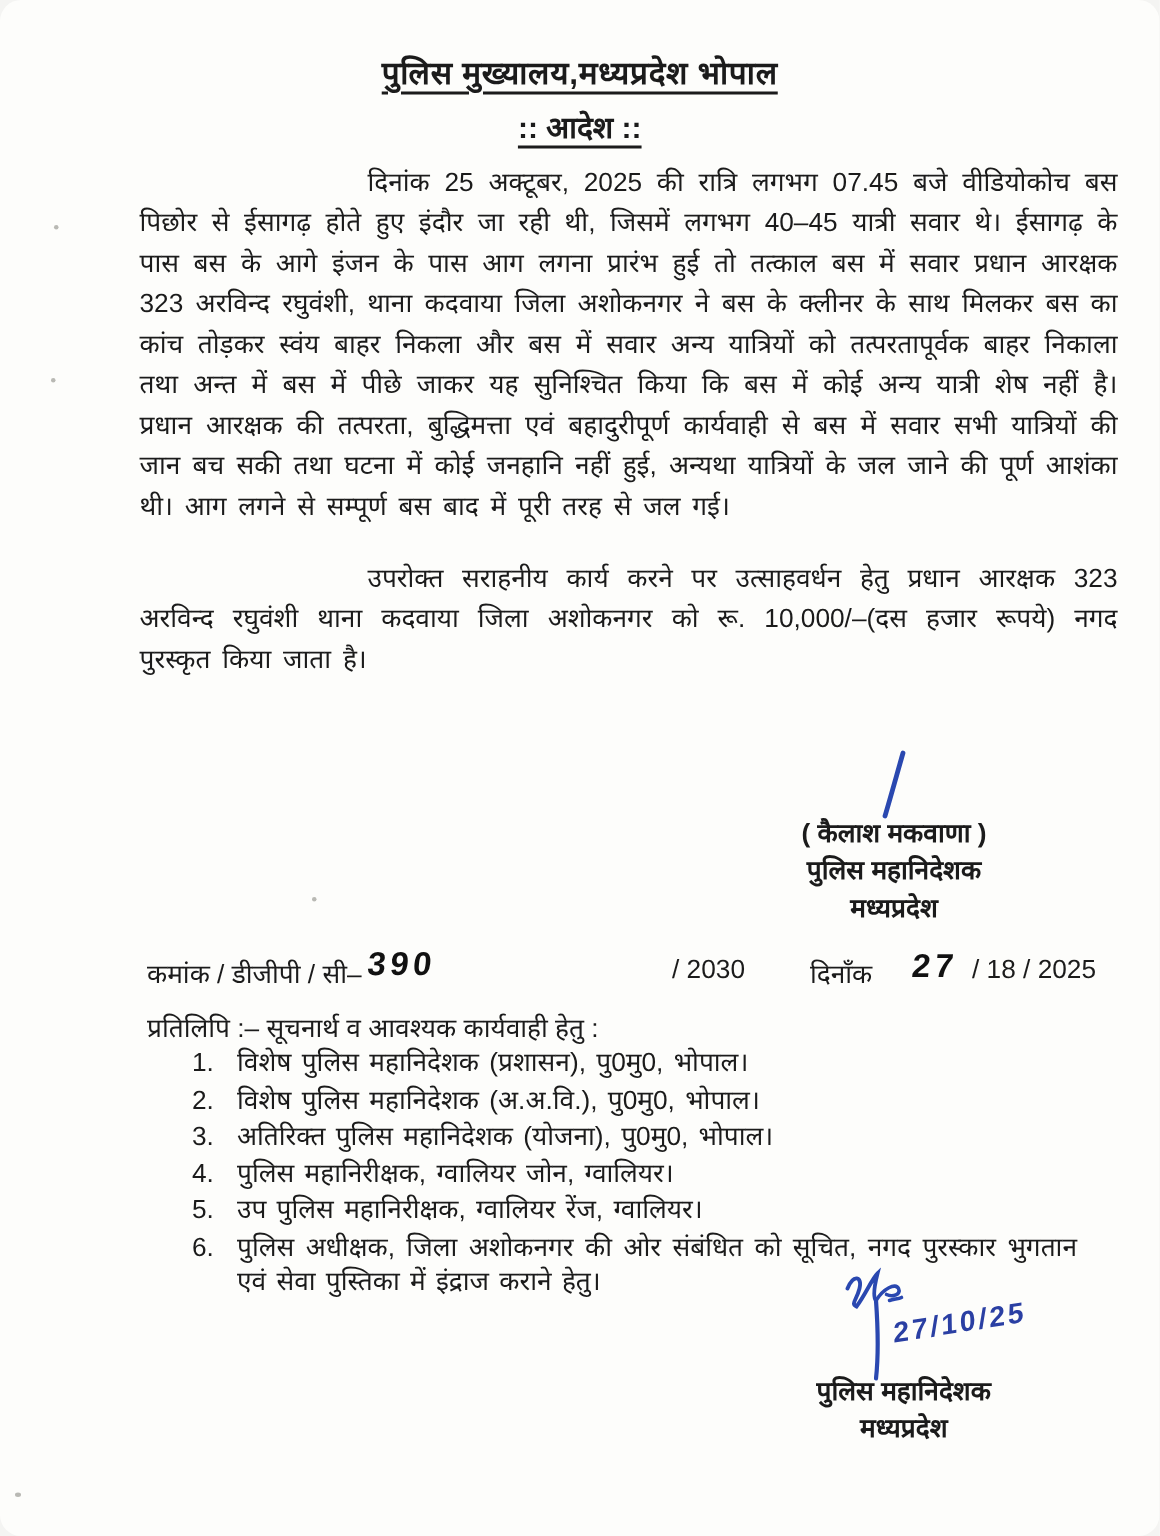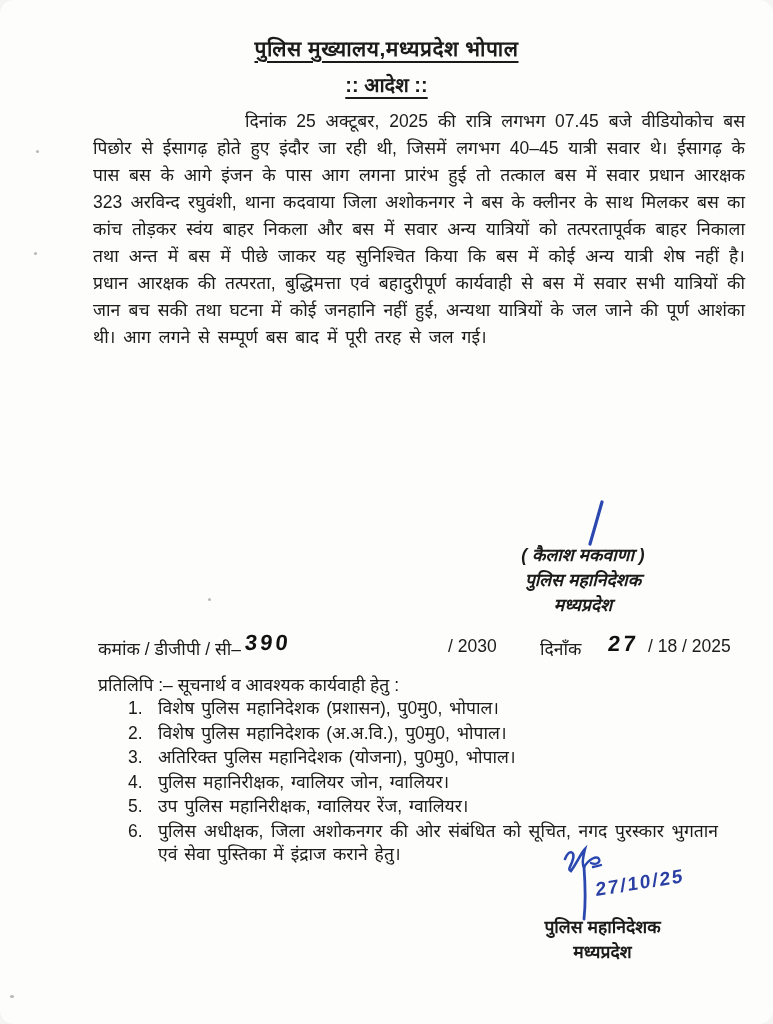--- a/index.html
+++ b/index.html
@@ -54,21 +54,21 @@
   .para-1 .indent, .para-2 .indent { display: inline-block; width: 152px; }
   .para-2 { top: 372px; }
 
   .sign-block {
     position: absolute;
     text-align: center;
     font-size: 17.5px;
     line-height: 25px;
     font-weight: bold;
   }
-  .sign-top { top: 543px; left: 477px; width: 212px; font-style: italic; }
+  .sign-top { top: 543px; left: 490px; width: 212px; }
   .sign-bottom { top: 915px; left: 500px; width: 205px; font-weight: bold; }
 
   .stroke-top { position: absolute; top: 498px; left: 578px; }
   .flourish-bottom { position: absolute; top: 845px; left: 555px; }
 
   .hand {
     font-weight: bold;
     transform: skewX(-6deg);
     display: inline-block;
     letter-spacing: 3px;
@@ -112,20 +112,21 @@
 
   <div class="doc-header">
     <div class="doc-title">पुलिस मुख्यालय,मध्यप्रदेश भोपाल</div>
     <div class="order-heading">
       <span>:: आदेश ::</span>
     </div>
   </div>
 
   <div class="body-text para-1"><span class="indent"></span><span>दिनांक 25 अक्टूबर, 2025 की रात्रि लगभग 07.45 बजे वीडियोकोच बस पिछोर से ईसागढ़ होते हुए इंदौर जा रही थी, जिसमें लगभग 40–45 यात्री सवार थे। ईसागढ़ के पास बस के आगे इंजन के पास आग लगना प्रारंभ हुई तो तत्काल बस में सवार प्रधान आरक्षक 323 अरविन्द रघुवंशी, थाना कदवाया जिला अशोकनगर ने बस के क्लीनर के साथ मिलकर बस का कांच तोड़कर स्वंय बाहर निकला और बस में सवार अन्य यात्रियों को तत्परतापूर्वक बाहर निकाला तथा अन्त में बस में पीछे जाकर यह सुनिश्चित किया कि बस में कोई अन्य यात्री शेष नहीं है। प्रधान आरक्षक की तत्परता, बुद्धिमत्ता एवं बहादुरीपूर्ण कार्यवाही से बस में सवार सभी यात्रियों की जान बच सकी तथा घटना में कोई जनहानि नहीं हुई, अन्यथा यात्रियों के जल जाने की पूर्ण आशंका थी। आग लगने से सम्पूर्ण बस बाद में पूरी तरह से जल गई।</span></div>
 
+  <div class="body-text para-2"><span class="indent"></span><span>उपरोक्त सराहनीय कार्य करने पर उत्साहवर्धन हेतु प्रधान आरक्षक 323 अरविन्द रघुवंशी थाना कदवाया जिला अशोकनगर को रू. 10,000/–(दस हजार रूपये) नगद पुरस्कृत किया जाता है।</span></div>
 
   <div class="stroke-top">
     <svg width="34" height="50" viewBox="0 0 34 50">
       <path d="M 12 46 C 15 36 20 18 24 4" fill="none" stroke="#2a48b0" stroke-width="3.2" stroke-linecap="round"></path>
     </svg>
   </div>
 
   <div class="sign-block sign-top">
     <div>( कैलाश मकवाणा )</div>
     <div>पुलिस महानिदेशक</div>

